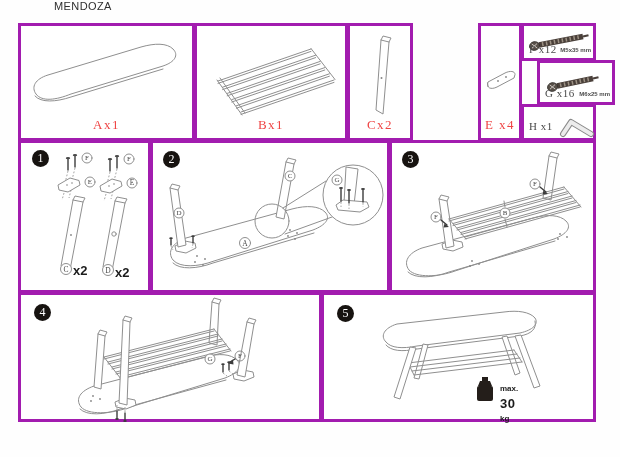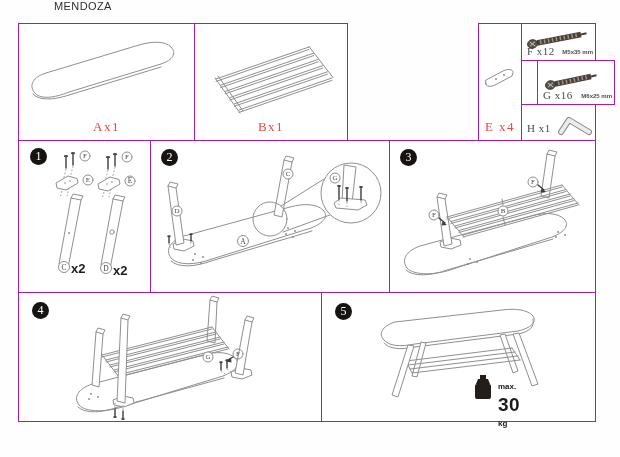--- a/index.html
+++ b/index.html
@@ -1,31 +1,31 @@
 <!DOCTYPE html>
 <html><head>
 <meta charset="utf-8">
 <style>
   html,body{margin:0;padding:0;background:#ffffff;}
   .page{position:relative;width:620px;height:457px;background:#fefefe;overflow:hidden;
         font-family:"Liberation Sans",sans-serif;}
   .title{position:absolute;left:18px;top:0;font-size:11px;color:#2f2f2f;letter-spacing:.4px;padding-left:36px;}
   .grid{position:absolute;left:18px;top:23px;width:578px;height:399px;}
-  .cell{position:absolute;background:#fff;border:1px solid #a21caf;box-sizing:border-box;}
+  .cell{position:absolute;background:#fff;border:3px solid #a21caf;box-sizing:border-box;}
   .plabel{position:absolute;left:0;right:0;bottom:5px;text-align:center;
           font-family:"Liberation Serif",serif;font-size:13px;color:#ef4444;letter-spacing:1.5px;}
   .hwlabel{position:absolute;left:5px;bottom:3px;font-family:"Liberation Serif",serif;
            font-size:11px;color:#4a4a4a;letter-spacing:.5px;}
   .hwsize{position:absolute;right:2px;bottom:5px;font-size:6px;font-weight:bold;color:#4d4d4d;}
   .badge{position:absolute;width:17px;height:17px;border-radius:50%;background:#171310;color:#fff;
          font-family:"Liberation Serif",serif;font-size:12px;line-height:17px;text-align:center;}
   .qty{position:absolute;font-weight:bold;font-size:13px;color:#1c1c1c;}
   .maxw{position:absolute;display:flex;align-items:baseline;gap:3px;color:#1b1b1b;flex-direction:column;}
   .maxw .m1,.maxw .m3{font-size:8px;font-weight:bold;}
-  .maxw .m2{font-size:19px;font-weight:bold;letter-spacing:.5px;}
+  .maxw .m2{font-size:13px;font-weight:bold;letter-spacing:.5px;}
   svg{position:absolute;overflow:visible;}
   svg text{font-family:"Liberation Serif",serif;fill:#474747;}
   .ln{stroke:#8f8f8f;stroke-width:1;fill:none;stroke-linecap:round;stroke-linejoin:round;}
   .fw{stroke:#8f8f8f;stroke-width:1;fill:#ffffff;stroke-linejoin:round;}
   .dash{stroke:#9a9a9a;stroke-width:.9;fill:none;stroke-dasharray:1.8,1.8;}
   .scr{stroke:#3c3c3c;stroke-width:1.4;fill:none;stroke-linecap:round;}
   .dot{fill:#858585;}
 </style>
 </head>
 <body>
@@ -50,20 +50,28 @@
         <path class="ln" d="M25.6,53.2 L118.6,21.2 M25.6,55.6 L118.6,23.6"></path>
         <path class="ln" d="M30.2,59.4 L123.2,27.4 M30.2,61.8 L123.2,29.8"></path>
         <path class="ln" d="M34.8,65.6 L127.8,33.6 M34.8,68 L127.8,36"></path>
         <path class="ln" d="M39.4,71.8 L132.4,39.8 M39.4,74.2 L132.4,42.2"></path>
         <path class="ln" d="M44,78 L137,46 M44,80.4 L137,48.4"></path>
         <path class="ln" d="M114,14.5 L138,45.5"></path>
       </svg>
       <div class="plabel">Bx1</div>
     </div>
 
+    <div class="cell" style="left:329px;top:0;width:66px;height:118px;">
+      <svg width="66" height="98" style="left:0;top:0;">
+        <path class="fw" d="M31,14 L33,10 L41,12 L39,16 L33,88 L26,84 Z"></path>
+        <path class="ln" d="M31,14 L39,16"></path>
+        <circle class="dot" cx="31.5" cy="52" r="1"></circle>
+      </svg>
+      <div class="plabel">Cx2</div>
+    </div>
 
 
     <div class="cell" style="left:460px;top:0;width:44px;height:118px;">
       <svg width="44" height="98" style="left:0;top:0;">
         <path class="fw" d="M7,56 L24,47 C29,44.5 34,45 34,48.5 L33,52 L16,61 C10,64 5,62 7,56 Z"></path>
         <circle class="dot" cx="17" cy="55" r=".9"></circle>
           <circle class="dot" cx="25" cy="51" r=".9"></circle>
         <path class="ln" d="M6.5,57 L7,60.5"></path>
       </svg>
       <div class="plabel">E x4</div>

